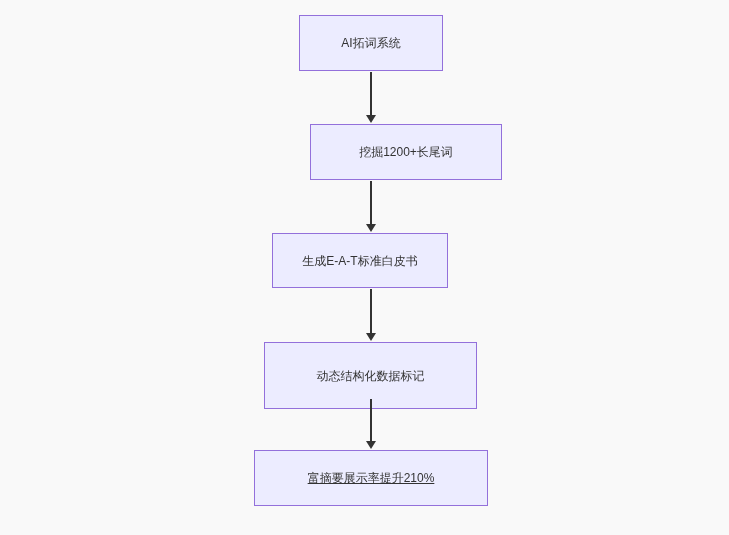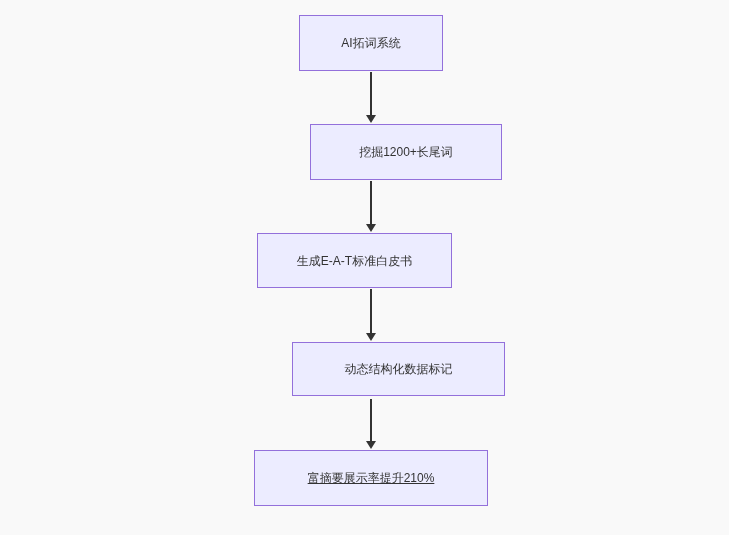--- a/index.html
+++ b/index.html
@@ -27,22 +27,22 @@
     display: flex;
     align-items: center;
     justify-content: center;
     font-size: 12px;
     line-height: 1;
     text-align: left;
     white-space: nowrap;
   }
   .node1 { left: 299px; top: 15px;  width: 144px; height: 56px; }
   .node2 { left: 274px; top: 124px; width: 192px; height: 56px; margin-left: 36px; }
-  .node3 { left: 257px; top: 233px; width: 195px; height: 55px; }
-  .node4 { left: 264px; top: 342px; width: 213px; height: 54px; margin-left: 28px; }
+  .node3 { left: 272px; top: 233px; width: 176px; height: 55px; }
+  .node4 { left: 264px; top: 342px; width: 213px; height: 67px; }
   .node5 { left: 254px; top: 450px; width: 234px; height: 56px; text-decoration: underline; }
 
   .arrow {
     position: absolute;
     left: 365px;
     width: 12px;
   }
   .a1 { top: 72px;  height: 51px; }
   .a2 { top: 181px; height: 51px; }
   .a3 { top: 289px; height: 52px; }

